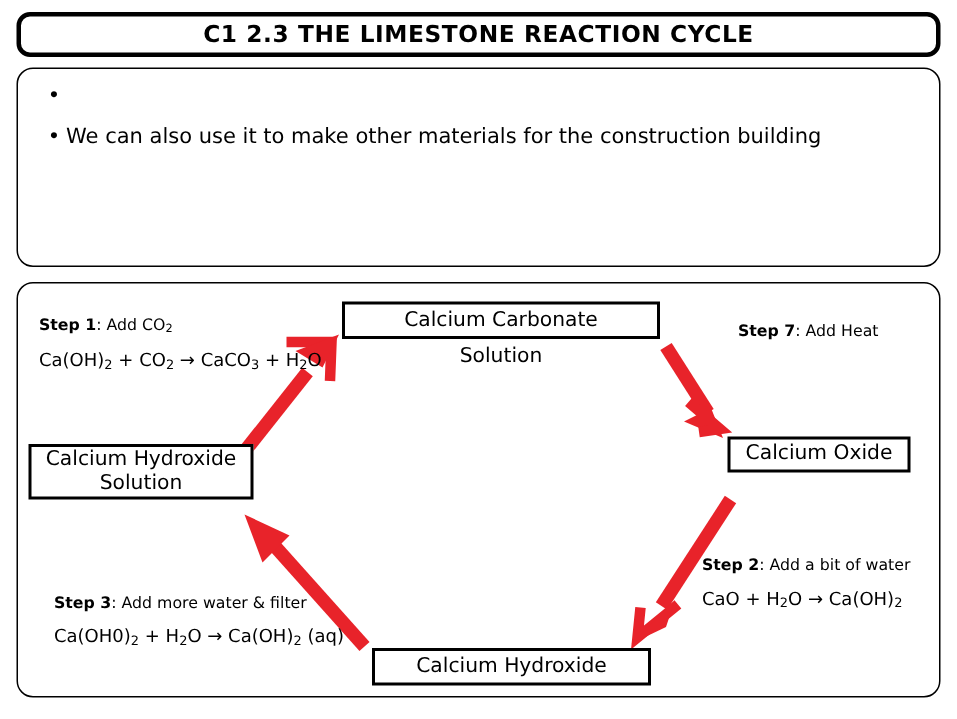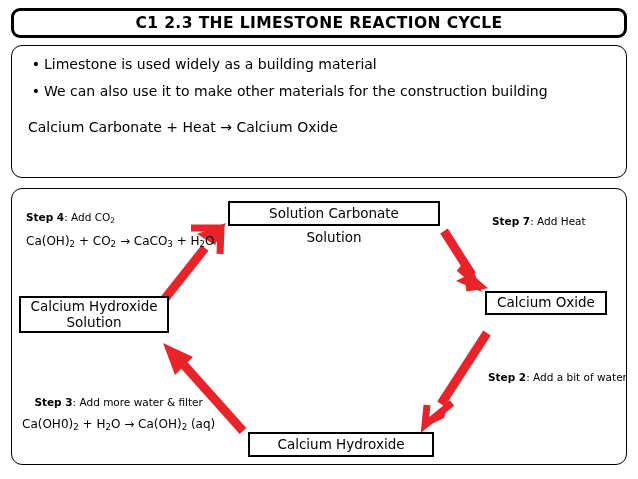--- a/index.html
+++ b/index.html
@@ -134,22 +134,22 @@
     margin-bottom: 9px;
     white-space: nowrap;
   }
   .step .hdr b { font-weight: bold; }
   .step .eq {
     font-size: 12px;
     white-space: nowrap;
   }
   .step-4 { left: 26px; top: 211px; }
   .step-1 { left: 492px; top: 215px; }
-  .step-2 { left: 488px; top: 371px; }
-  .step-3 { left: 22px; top: 396px; text-align: center; }
+  .step-2 { left: 468px; top: 371px; }
+  .step-3 { left: 36px; top: 396px; }
 
   sub {
     font-size: 0.72em;
     vertical-align: -0.22em;
   }
 
   .arrow-layer {
     position: absolute;
     left: 0; top: 0;
     width: 638px; height: 479px;
@@ -163,29 +163,27 @@
 <div id="slide">
 
   <div class="title-box">
     <div class="title-text">C1 2.3 THE LIMESTONE REACTION CYCLE</div>
   </div>
 
   <div class="intro-box">
 
     <div class="bullet-row">
       <span class="bullet-dot">•</span>
-      <span class="bullet-text">Limestone is used widely as a building material</span>
     </div>
 
     <div class="bullet-row">
       <span class="bullet-dot">•</span>
       <span class="bullet-text">We can also use it to make other materials for the construction building</span>
     </div>
 
-    <div class="eq-line eq-first">Calcium Carbonate + Heat → Calcium Oxide</div>
   </div>
 
   <div class="diagram-box"></div>
 
   <svg class="arrow-layer" width="638" height="479" viewBox="0 0 638 479">
     <defs></defs>
 
     <g>
       <line x1="444" y1="231" x2="472" y2="275" stroke="#e8232a" stroke-width="9" stroke-linecap="butt"></line>
       <polygon points="482,292 456,281 474,272" fill="#e8232a"></polygon>
@@ -204,54 +202,55 @@
     </g>
 
     <g>
       <line x1="163" y1="301" x2="205" y2="248" stroke="#e8232a" stroke-width="9" stroke-linecap="butt"></line>
       <polyline points="191,228 221,228 220,254" fill="none" stroke="#e8232a" stroke-width="7" stroke-linejoin="miter"></polyline>
       <polygon points="226,223 197,234 215,245" fill="#e8232a"></polygon>
     </g>
   </svg>
 
   <div class="node node-carbonate">
-    <span>Solution Carbonate</span>
+    <span>Calcium Carbonate</span>
   </div>
   <div class="sub-label">Solution</div>
 
   <div class="node node-oxide">
     <span>Calcium Oxide</span>
   </div>
 
   <div class="node node-hydroxide">
     <span>Calcium Hydroxide</span>
   </div>
 
   <div class="node node-hydroxide-sol">
     <span>Calcium Hydroxide</span>
     <span>Solution</span>
   </div>
 
   <div class="step step-4">
     <div class="hdr">
-      <b>Step 4</b><span>: </span><span>Add CO<sub>2</sub></span>
+      <b>Step 1</b><span>: </span><span>Add CO<sub>2</sub></span>
     </div>
     <div class="eq">Ca(OH)<sub>2</sub> + CO<sub>2</sub> → CaCO<sub>3</sub> + H<sub>2</sub>O</div>
   </div>
 
   <div class="step step-1">
     <div class="hdr">
       <b>Step 7</b><span>: </span><span>Add Heat</span>
     </div>
   </div>
 
   <div class="step step-2">
     <div class="hdr">
       <b>Step 2</b><span>: </span><span>Add a bit of water</span>
     </div>
+    <div class="eq">CaO + H<sub>2</sub>O → Ca(OH)<sub>2</sub></div>
   </div>
 
   <div class="step step-3">
     <div class="hdr">
       <b>Step 3</b><span>: </span><span>Add more water &amp; filter</span>
     </div>
     <div class="eq">Ca(OH0)<sub>2</sub> + H<sub>2</sub>O → Ca(OH)<sub>2</sub> (aq)</div>
   </div>
 
 </div>

